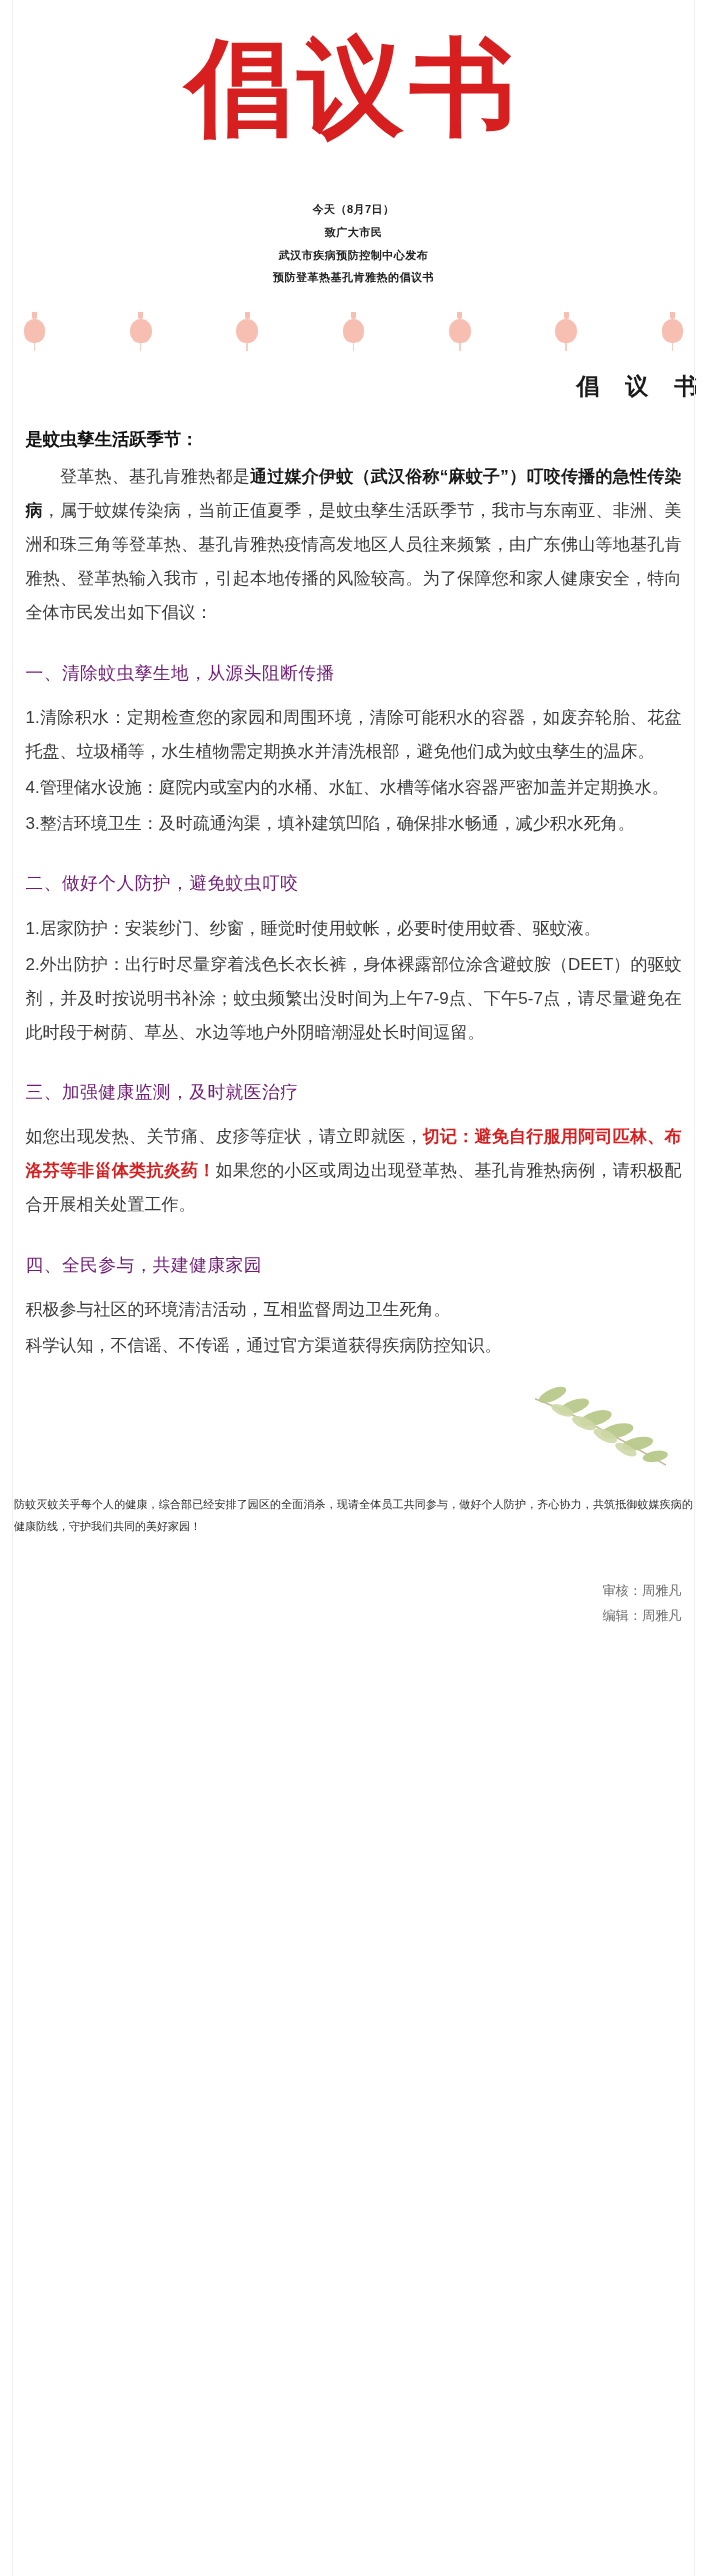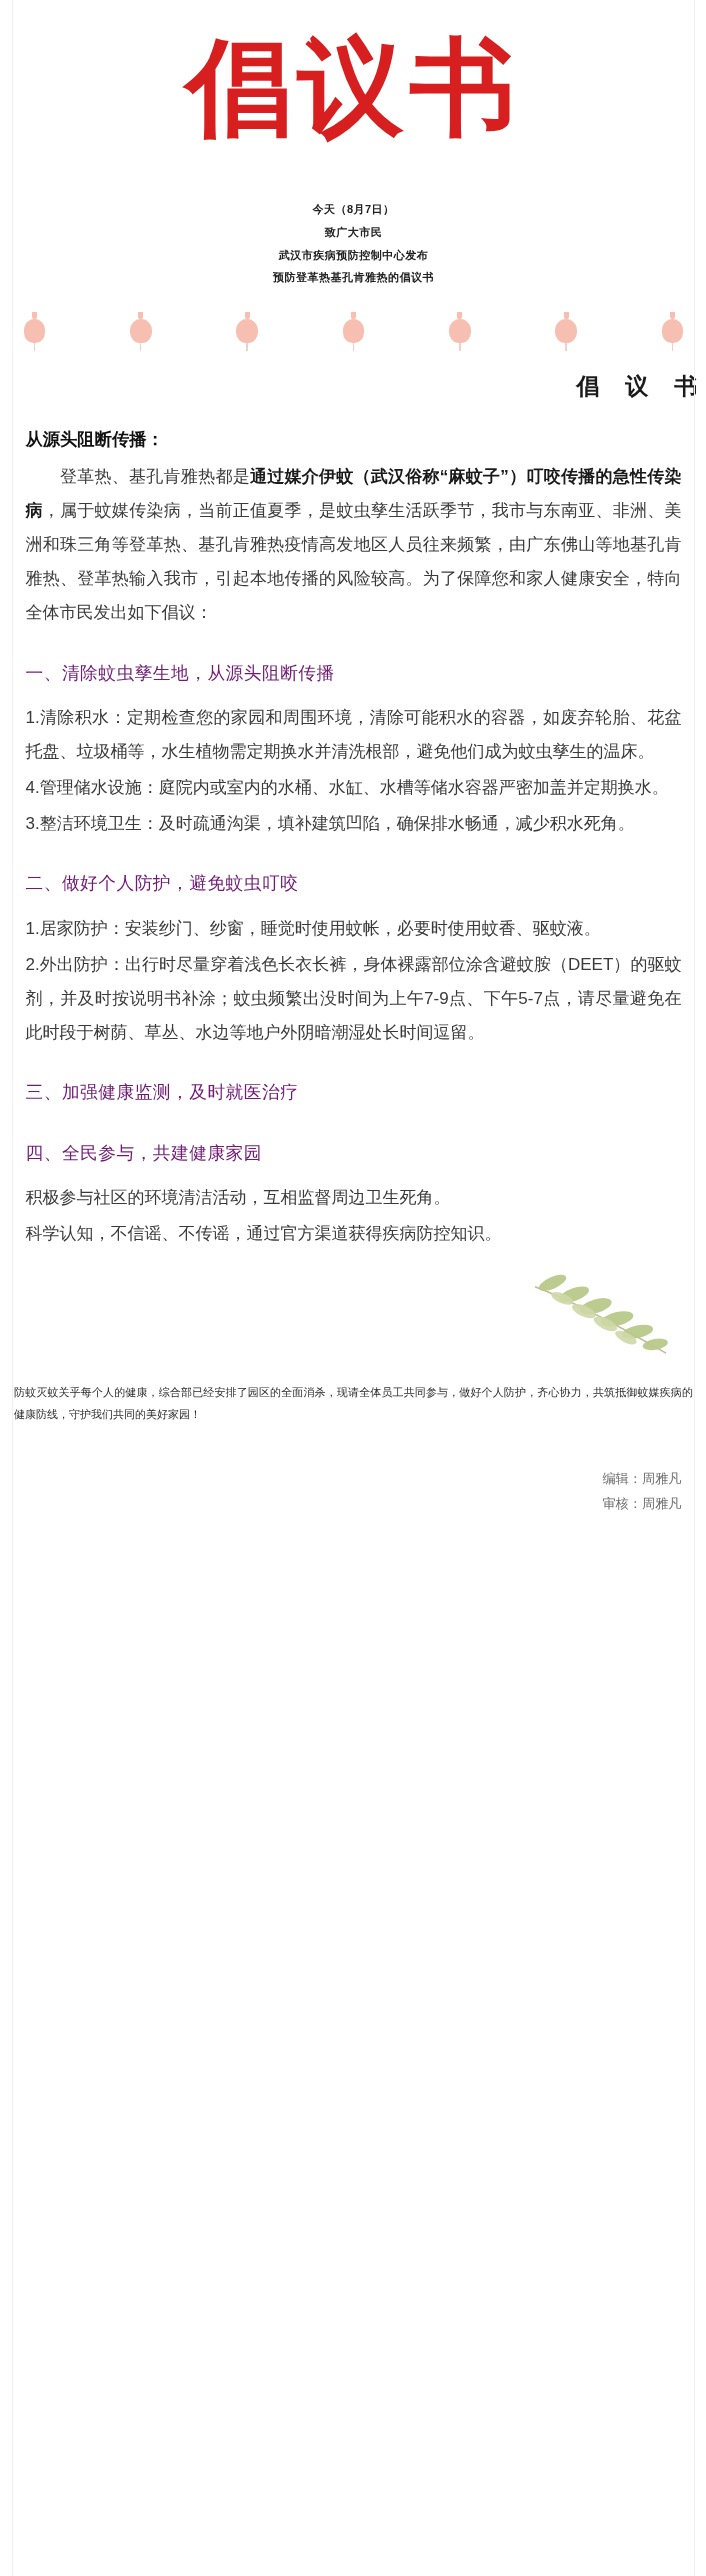--- a/index.html
+++ b/index.html
@@ -227,34 +227,35 @@
         <div class="stem"></div>
         <div class="bulb"></div>
         <div class="tail"></div>
       </div>
   </div>
 
   <div class="doc-title">倡 议 书</div>
 
   <div class="body">
 
-    <div class="salutation">从源头阻断传播：</div>
+    <div class="salutation">是蚊虫孳生活跃季节：</div>
 
     <p class="para"><span>　　登革热、基孔肯雅热都是</span><span class="hl">通过媒介伊蚊（武汉俗称“麻蚊子”）叮咬传播的急性传染病</span><span>，属于蚊媒传染病，当前正值夏季，是蚊虫孳生活跃季节，我市与东南亚、非洲、美洲和珠三角等登革热、基孔肯雅热疫情高发地区人员往来频繁，由广东佛山等地基孔肯雅热、登革热输入我市，引起本地传播的风险较高。为了保障您和家人健康安全，特向全体市民发出如下倡议：</span></p>
 
     <div class="h2">一、清除蚊虫孳生地，从源头阻断传播</div>
     <p class="item">1.清除积水：定期检查您的家园和周围环境，清除可能积水的容器，如废弃轮胎、花盆托盘、垃圾桶等，水生植物需定期换水并清洗根部，避免他们成为蚊虫孳生的温床。</p>
     <p class="item">4.管理储水设施：庭院内或室内的水桶、水缸、水槽等储水容器严密加盖并定期换水。</p>
     <p class="item">3.整洁环境卫生：及时疏通沟渠，填补建筑凹陷，确保排水畅通，减少积水死角。</p>
 
     <div class="h2">二、做好个人防护，避免蚊虫叮咬</div>
     <p class="item">1.居家防护：安装纱门、纱窗，睡觉时使用蚊帐，必要时使用蚊香、驱蚊液。</p>
     <p class="item">2.外出防护：出行时尽量穿着浅色长衣长裤，身体裸露部位涂含避蚊胺（DEET）的驱蚊剂，并及时按说明书补涂；蚊虫频繁出没时间为上午7-9点、下午5-7点，请尽量避免在此时段于树荫、草丛、水边等地户外阴暗潮湿处长时间逗留。</p>
 
     <div class="h2">三、加强健康监测，及时就医治疗</div>
+    <p class="item"><span>如您出现发热、关节痛、皮疹等症状，请立即就医，</span><span class="redbold">切记：避免自行服用阿司匹林、布洛芬等非甾体类抗炎药！</span><span>如果您的小区或周边出现登革热、基孔肯雅热病例，请积极配合开展相关处置工作。</span></p>
 
     <div class="h2">四、全民参与，共建健康家园</div>
     <p class="item">积极参与社区的环境清洁活动，互相监督周边卫生死角。</p>
     <p class="item">科学认知，不信谣、不传谣，通过官方渠道获得疾病防控知识。</p>
   </div>
 
   <div class="leaf-wrap">
     <svg class="leaf" viewBox="0 0 150 90">
       <path d="M8 14 C40 26 80 46 142 82" stroke="#c8b89a" stroke-width="1.6" fill="none"></path>
       <g fill="#b9c98a" opacity="0.95">
@@ -270,18 +271,18 @@
         <ellipse cx="58" cy="39" rx="13" ry="5.5" transform="rotate(24 58 39)"></ellipse>
         <ellipse cx="80" cy="52" rx="13" ry="5.5" transform="rotate(26 80 52)"></ellipse>
         <ellipse cx="101" cy="66" rx="12" ry="5" transform="rotate(27 101 66)"></ellipse>
       </g>
     </svg>
   </div>
 
   <div class="closing">防蚊灭蚊关乎每个人的健康，综合部已经安排了园区的全面消杀，现请全体员工共同参与，做好个人防护，齐心协力，共筑抵御蚊媒疾病的健康防线，守护我们共同的美好家园！</div>
 
   <div class="footer">
+    <div>审核：周雅凡</div>
     <div>编辑：周雅凡</div>
-    <div>审核：周雅凡</div>
   </div>
 
 </div>
 
 
 </body></html>

